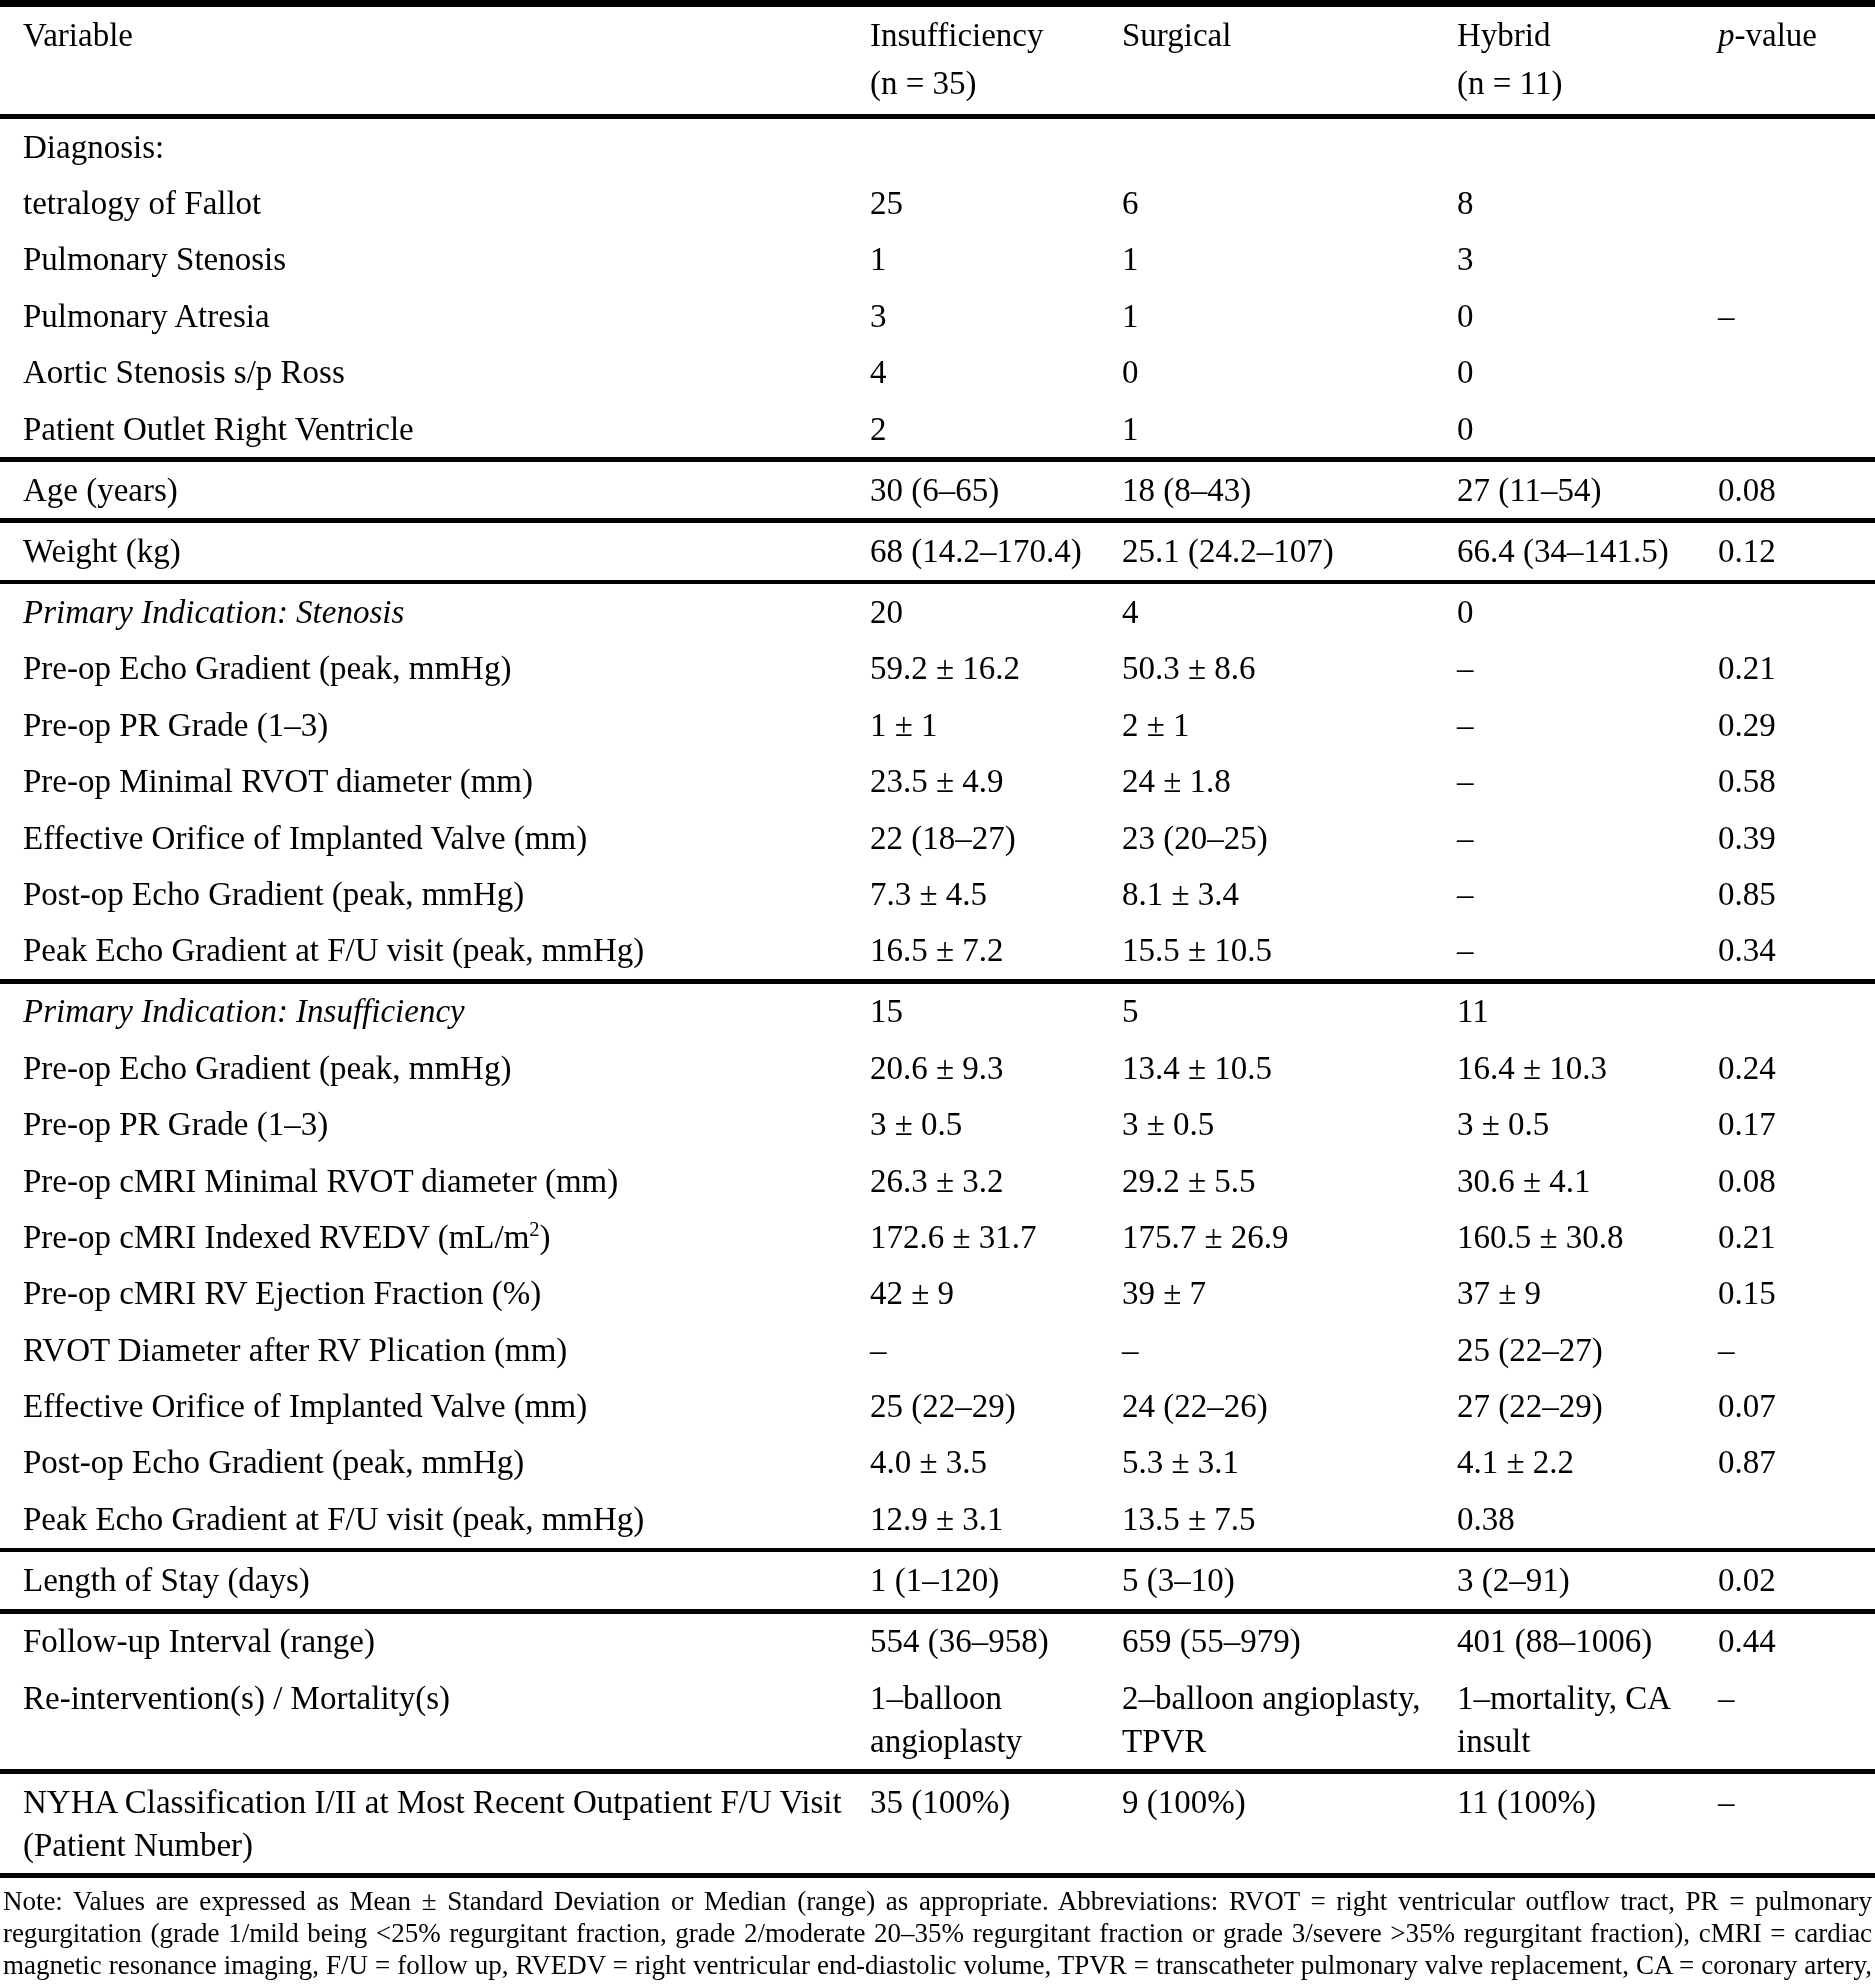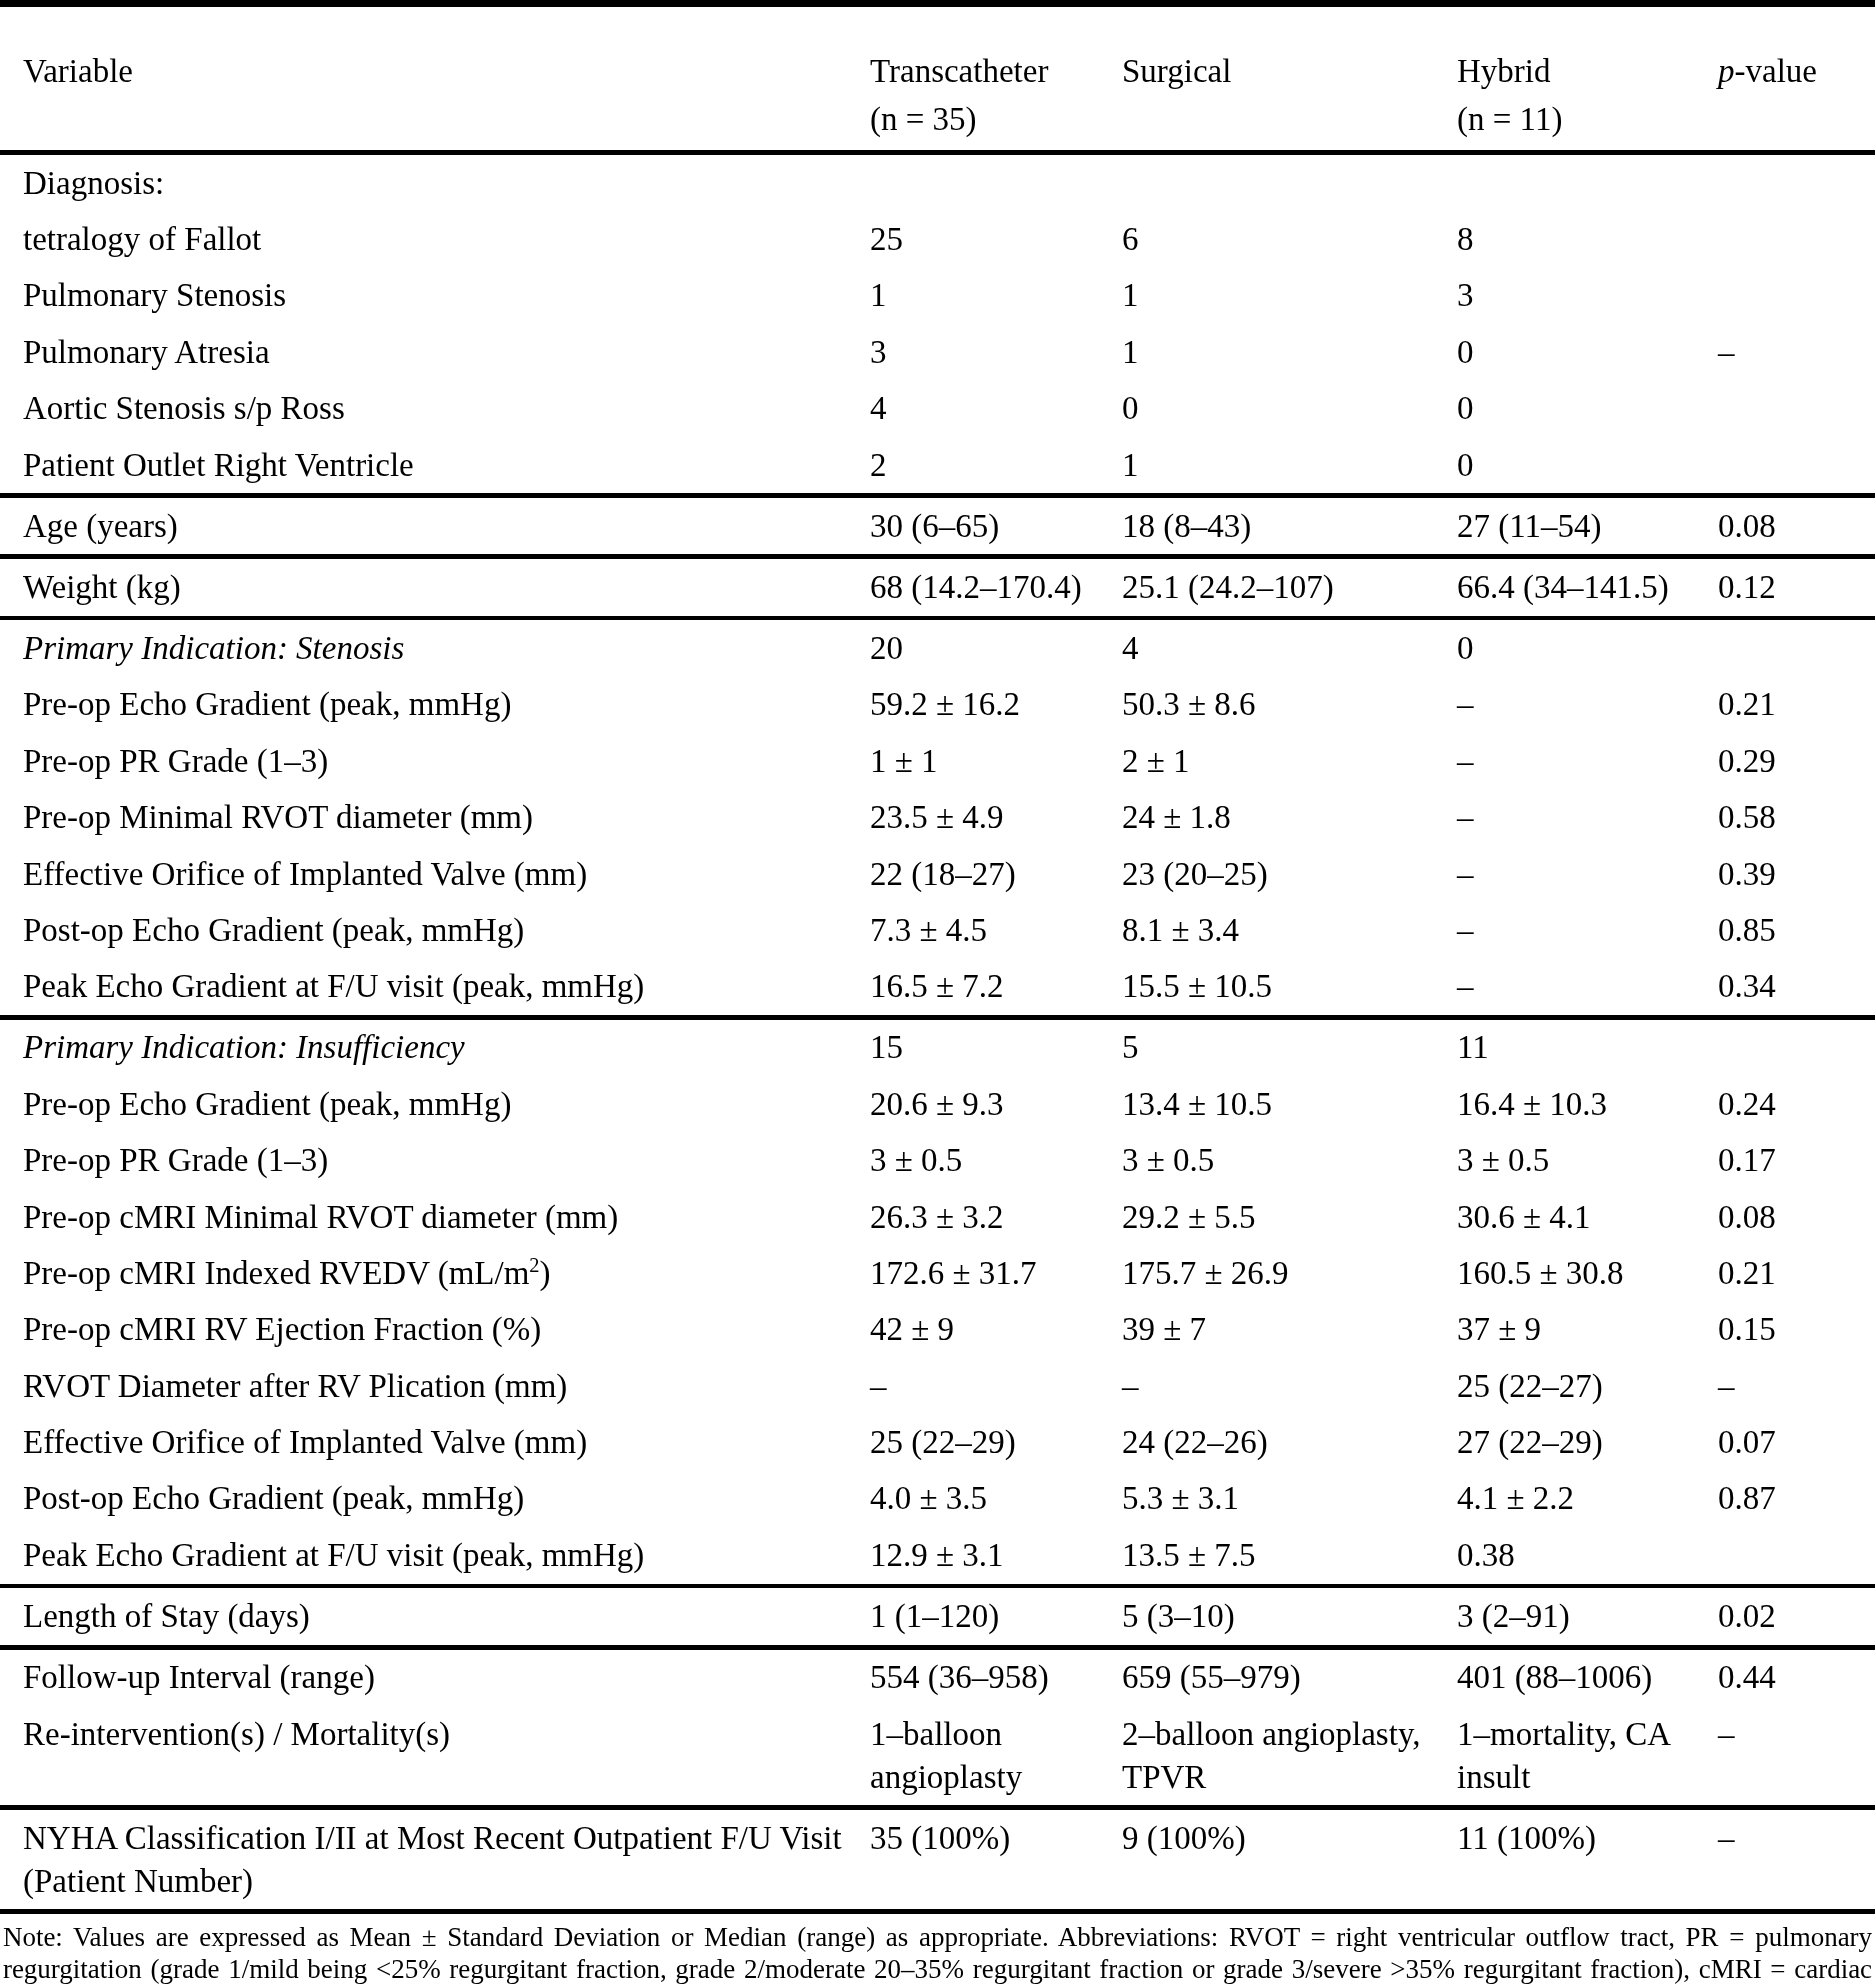--- a/index.html
+++ b/index.html
@@ -18,21 +18,21 @@
   .row {
     display: grid;
     grid-template-columns: 870px 252px 335px 261px 157px;
     align-items: start;
   }
   .cell {
     line-height: 43px;
     padding: 6.7px 3.8px 6.7px 0;
   }
   .cell.label { padding-left: 23px; }
-  .header .cell { line-height: 48px; padding-top: 4.8px; padding-bottom: 6.7px; margin-top: 36px; }
+  .header .cell { line-height: 48px; padding-top: 4.8px; padding-bottom: 6.7px; }
   .ital { font-style: italic; }
   sup { font-size: 0.62em; line-height: 0; vertical-align: super; }
   .footnote {
     font-size: 27px;
     line-height: 32px;
     text-align: justify;
     padding: 6.7px 2.9px 11.5px 2.9px;
   }
 </style>
 </head>
@@ -40,21 +40,21 @@
 
 <div class="doc">
 
   <div class="rule thick"></div>
 
   <div class="row header">
     <div class="cell label">
         <div>Variable</div>
       </div>
     <div class="cell">
-        <div>Transcatheter</div>
+        <div>Insufficiency</div>
         <div>(n = 35)</div>
       </div>
     <div class="cell">
         <div>Surgical</div>
       </div>
     <div class="cell">
         <div>Hybrid</div>
         <div>(n = 11)</div>
       </div>
     <div class="cell">

